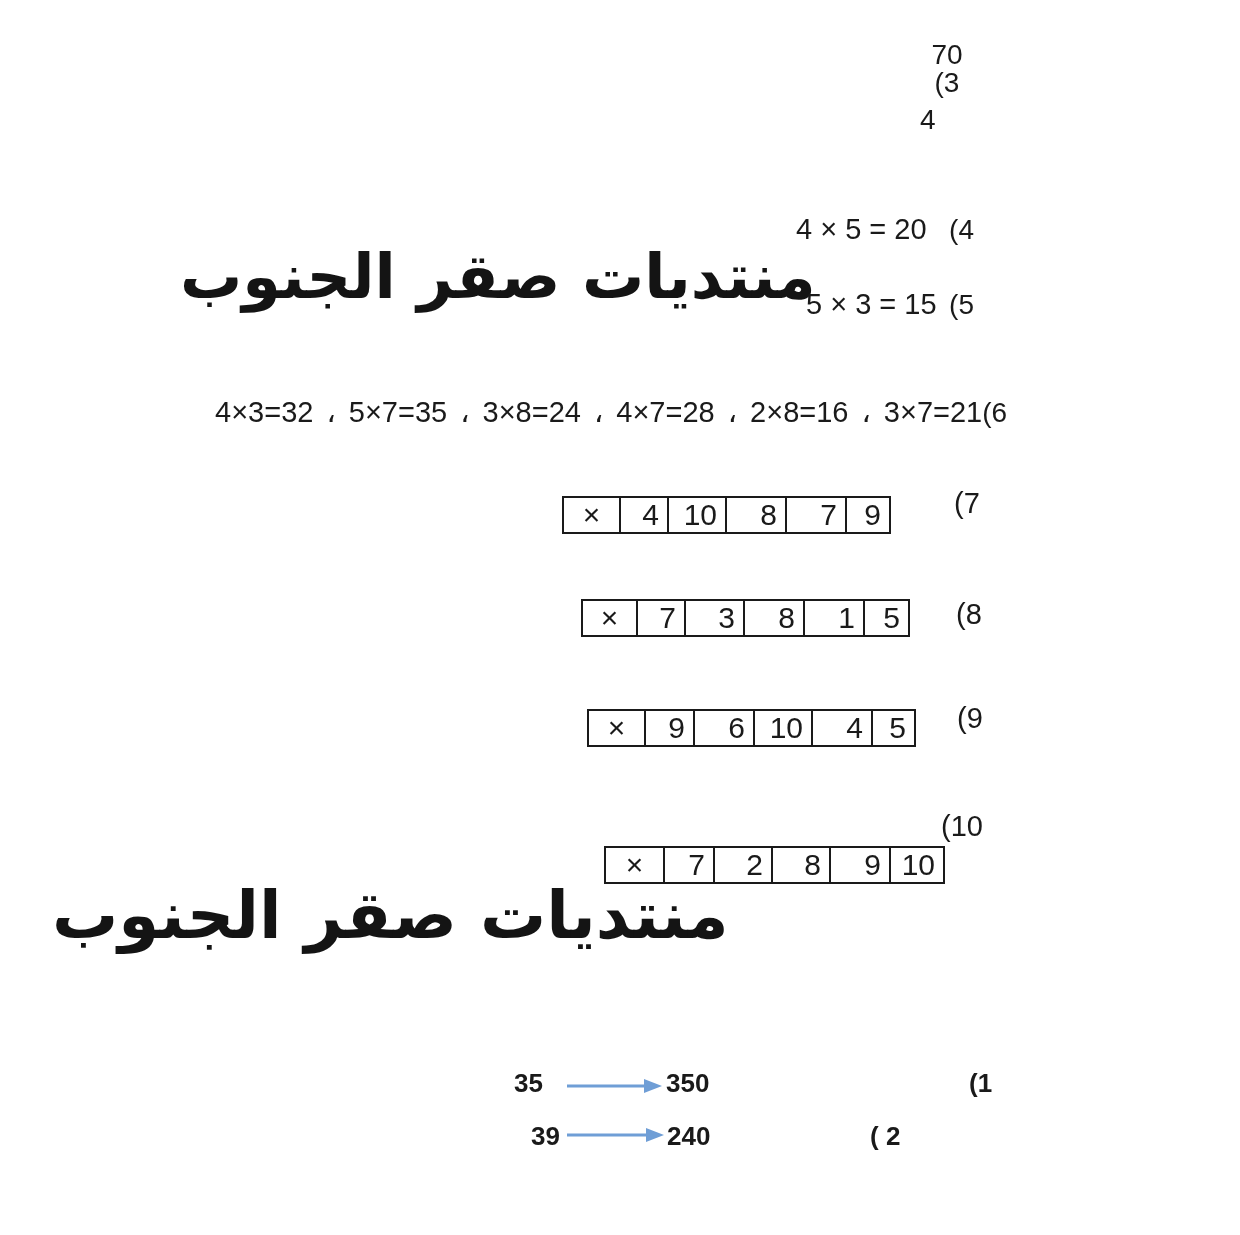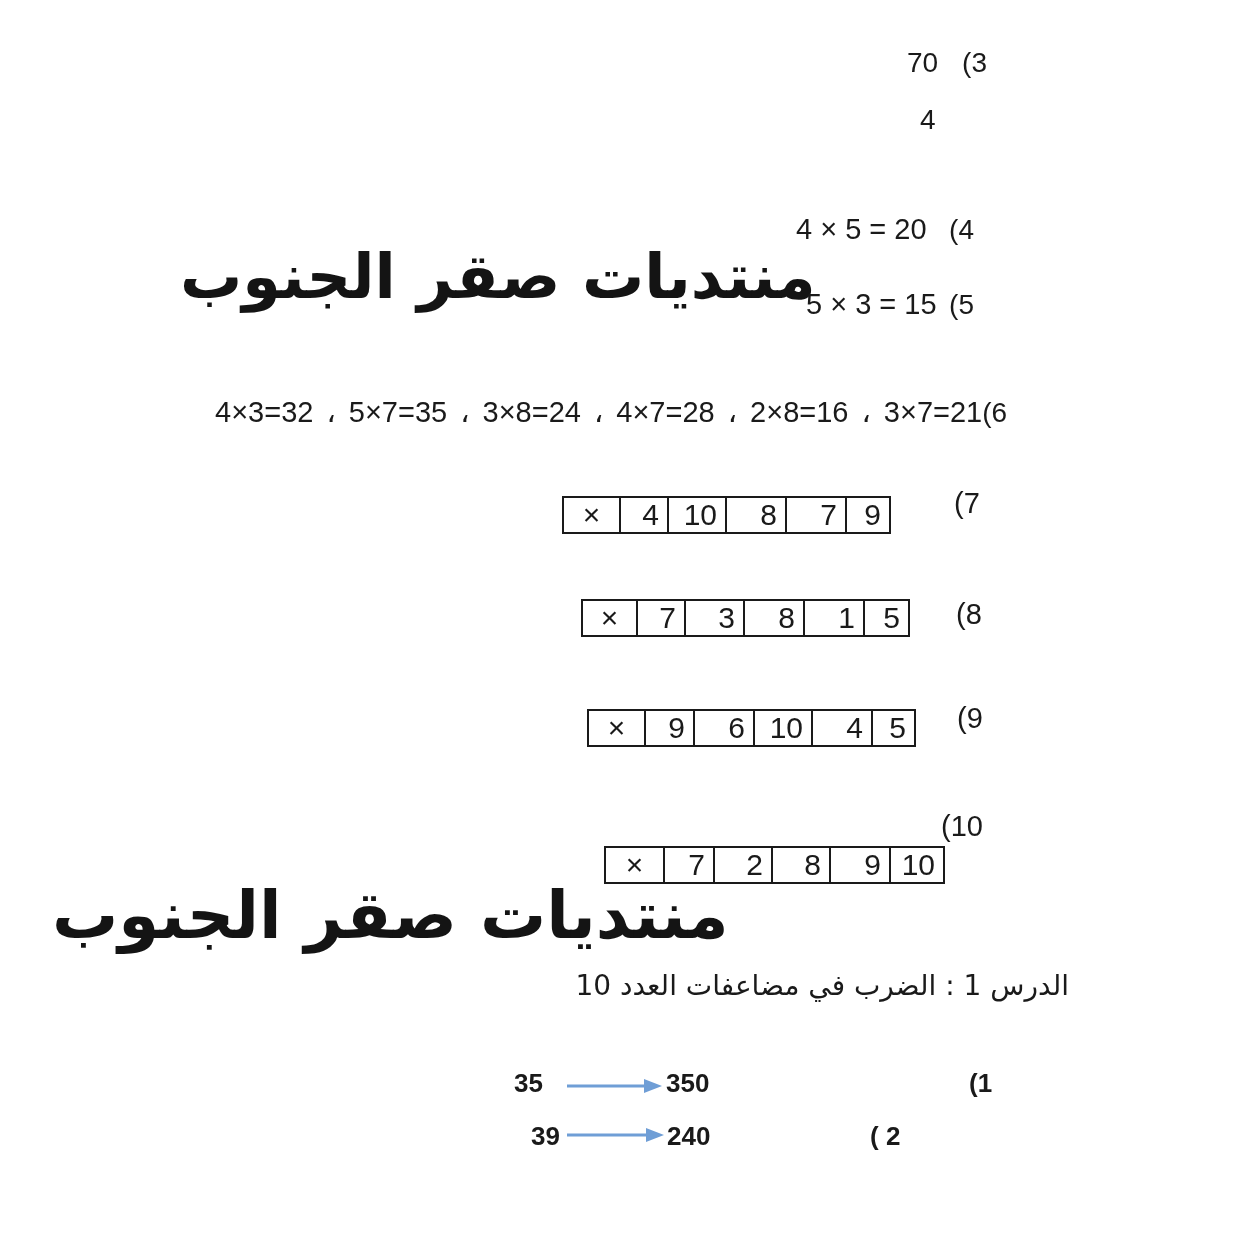--- a/index.html
+++ b/index.html
@@ -52,21 +52,21 @@
     white-space:nowrap;
     color:#1a1a1a;
   }
   .arrow{display:block;}
 </style>
 </head>
 <body>
 
 <div class="page">
 
-  <div class="abs qrow" style="left:907px;top:49px;width:80px;">
+  <div class="abs qrow" style="left:907px;top:41px;width:80px;flex-direction:column;">
     <span class="num f28">70</span>
     <span class="num f28">(3</span>
   </div>
   <div class="abs num f28" style="left:920px;top:106px;">4</div>
 
   <div class="abs qrow" style="left:796px;top:215px;width:178px;">
     <span class="num f29" dir="ltr">4 × 5 = 20</span>
     <span class="num f28">(4</span>
   </div>
 
@@ -129,21 +129,20 @@
     <span class="mcell first" style="width:57px;">×</span>
     <span class="mcell" style="width:50px;">7</span>
     <span class="mcell" style="width:58px;">2</span>
     <span class="mcell" style="width:58px;">8</span>
     <span class="mcell" style="width:60px;">9</span>
     <span class="mcell" style="width:54px;">10</span>
   </div>
 
   <div class="abs watermark wm2" style="left:52px;top:880px;">منتديات صقر الجنوب</div>
 
-  <div class="abs lesson" style="right:171px;top:969px;">الدرس 1 : الضرب في مضاعفات العدد 10</div>
 
   <span class="abs num f30" style="left:514px;top:1070px;">35</span>
   <svg class="abs arrow" style="left:566px;top:1077px;" width="96" height="18" viewBox="0 0 96 18">
     <line x1="1" y1="9" x2="80" y2="9" stroke="#6f9ed6" stroke-width="3"></line>
     <polygon points="78,2 96,9 78,16" fill="#6f9ed6"></polygon>
   </svg>
   <span class="abs num f30" style="left:666px;top:1070px;">350</span>
   <span class="abs num f30" style="left:969px;top:1070px;">(1</span>
 
   <span class="abs num f30" style="left:531px;top:1123px;">39</span>

